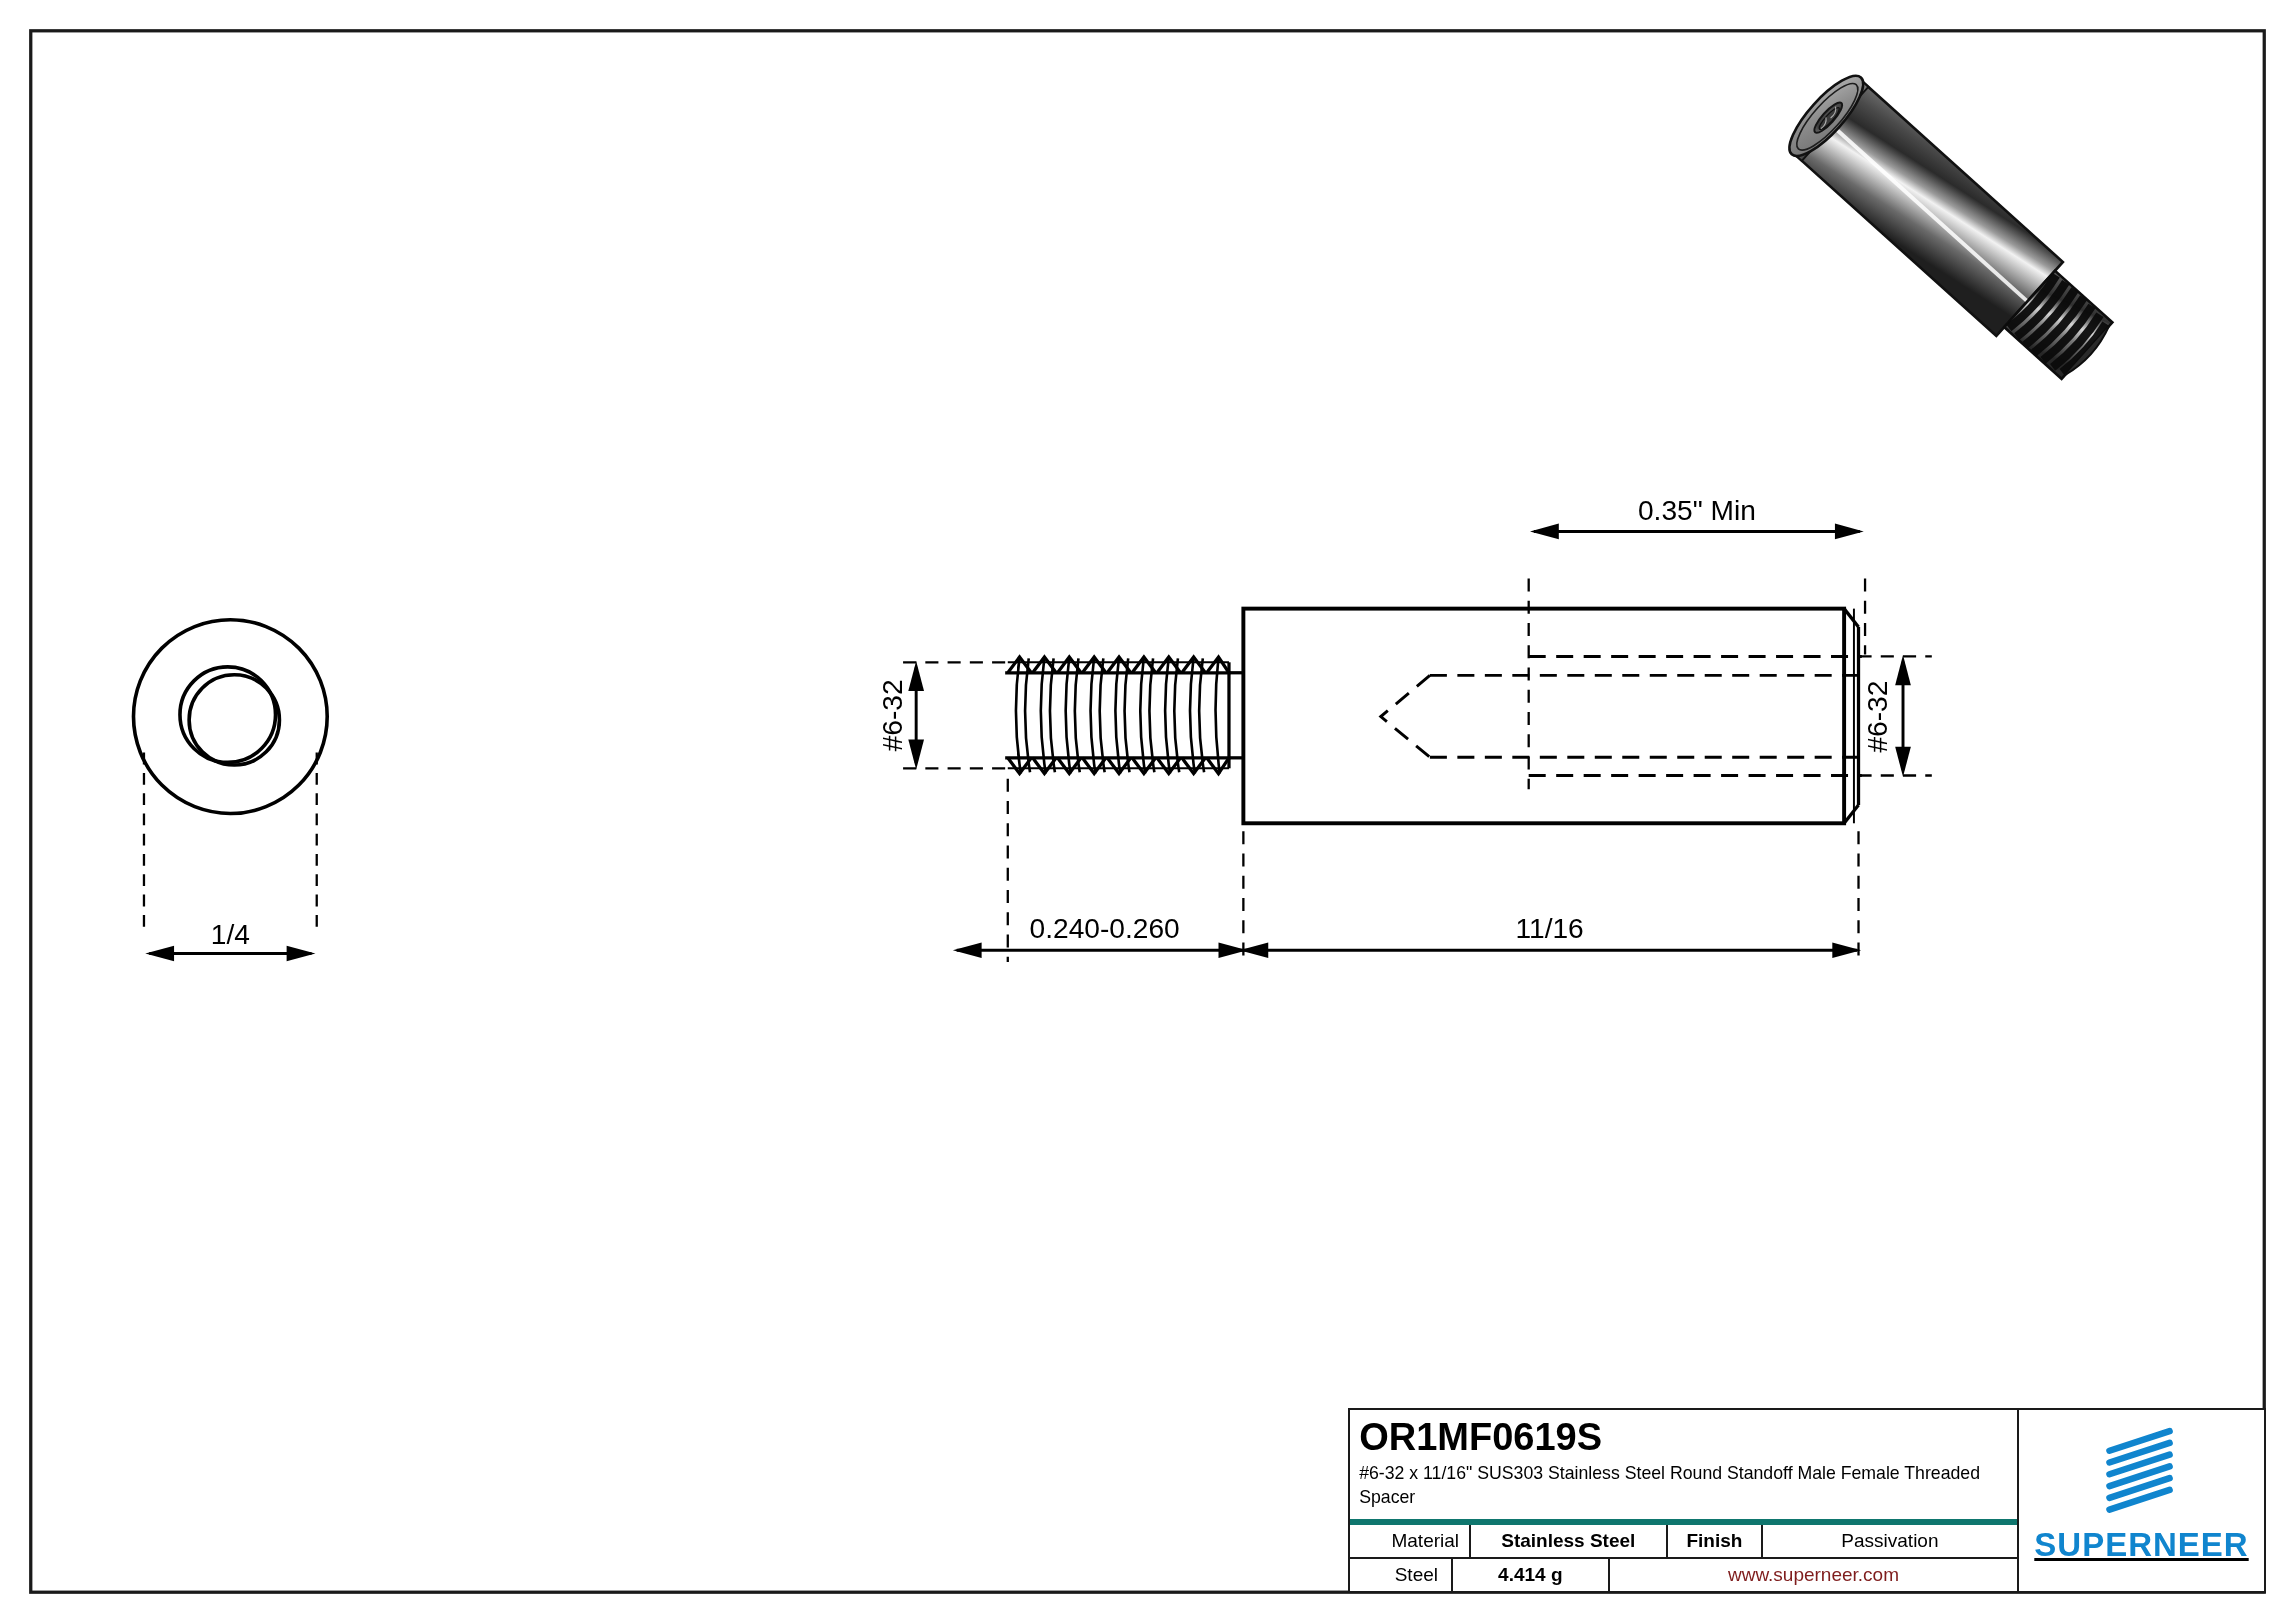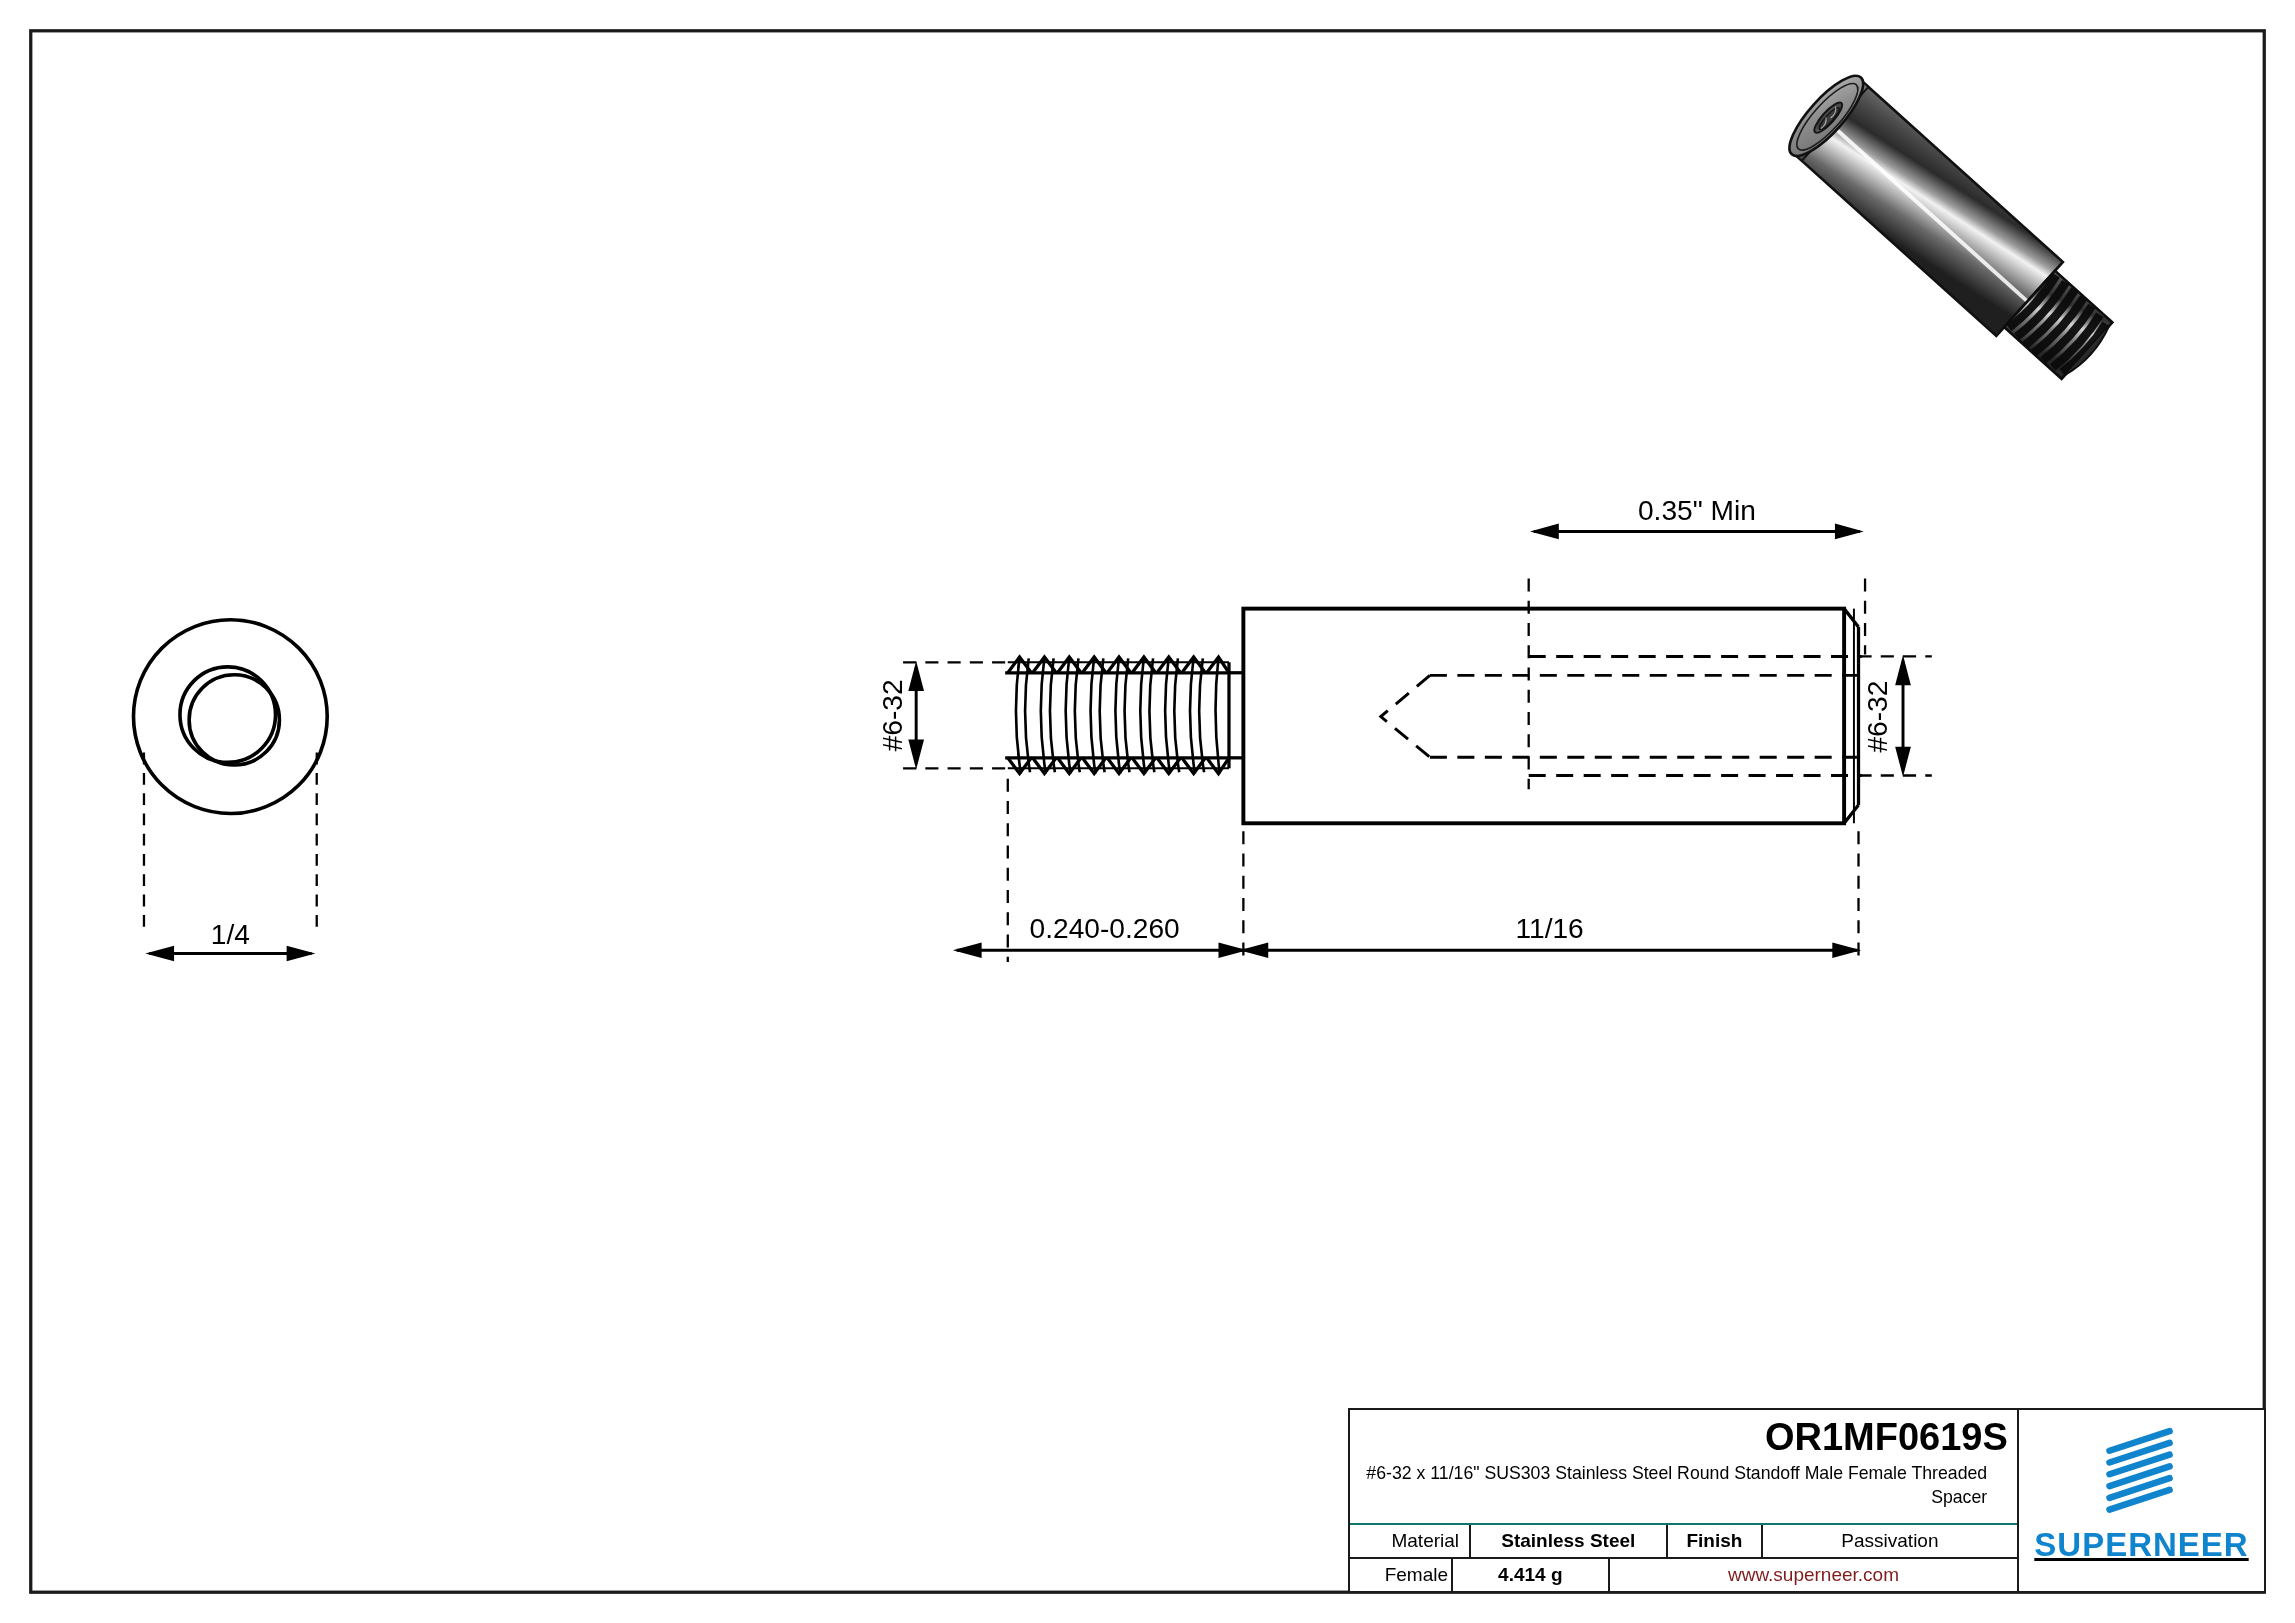--- a/index.html
+++ b/index.html
@@ -36,24 +36,23 @@
     width: 669px;
     height: 100%;
     box-sizing: border-box;
     border-right: 2px solid #1a1a1a;
     display: flex;
     flex-direction: column;
   }
   #tb-desc {
     flex: 0 0 115px;
     box-sizing: border-box;
-    border-bottom: 2px solid #0f766e;
+    border-bottom: 6px solid #0f766e;
     padding: 6.5px 9.2px 0 9.2px;
     position: relative;
-    text-align: right;
   }
   #part-no {
     font-size: 38px;
     font-weight: bold;
     letter-spacing: 0px;
     color: #000;
     line-height: 41px;
     white-space: nowrap;
   }
   #part-desc {
@@ -347,21 +346,21 @@
     </div>
 
     <div class="tb-row first">
       <div class="tb-cell c-label">Material</div>
       <div class="tb-cell c-value">Stainless Steel</div>
       <div class="tb-cell c-label2">Finish</div>
       <div class="tb-cell c-value2">Passivation</div>
     </div>
 
     <div class="tb-row">
-      <div class="tb-cell c-label">Female</div>
+      <div class="tb-cell c-label">Steel</div>
       <div class="tb-cell c-value">4.414 g</div>
       <div class="tb-cell c-wide link">www.superneer.com</div>
     </div>
   </div>
 
   <div id="tb-right">
     <div id="logo-mark">
       <svg width="85" height="98" viewBox="0 0 130 150" xmlns="http://www.w3.org/2000/svg">
         <g stroke="#1085ce" stroke-width="10" stroke-linecap="round" fill="none">
           <line x1="16" y1="44" x2="108" y2="14"></line>

